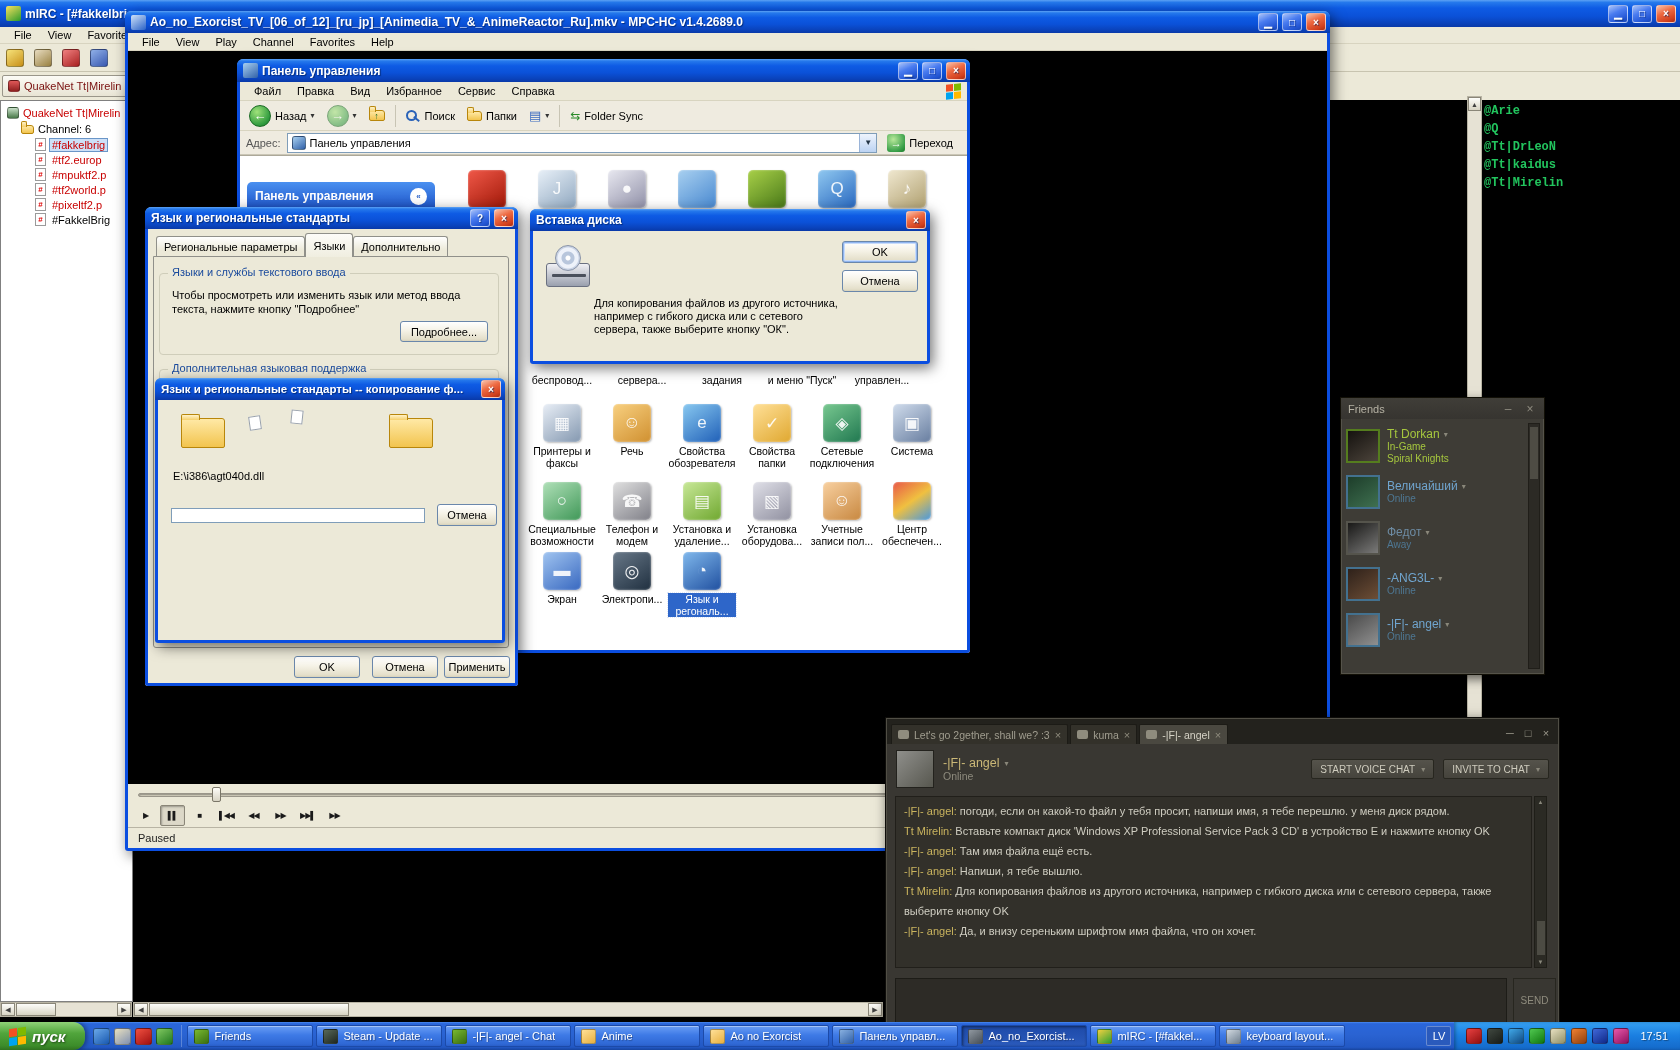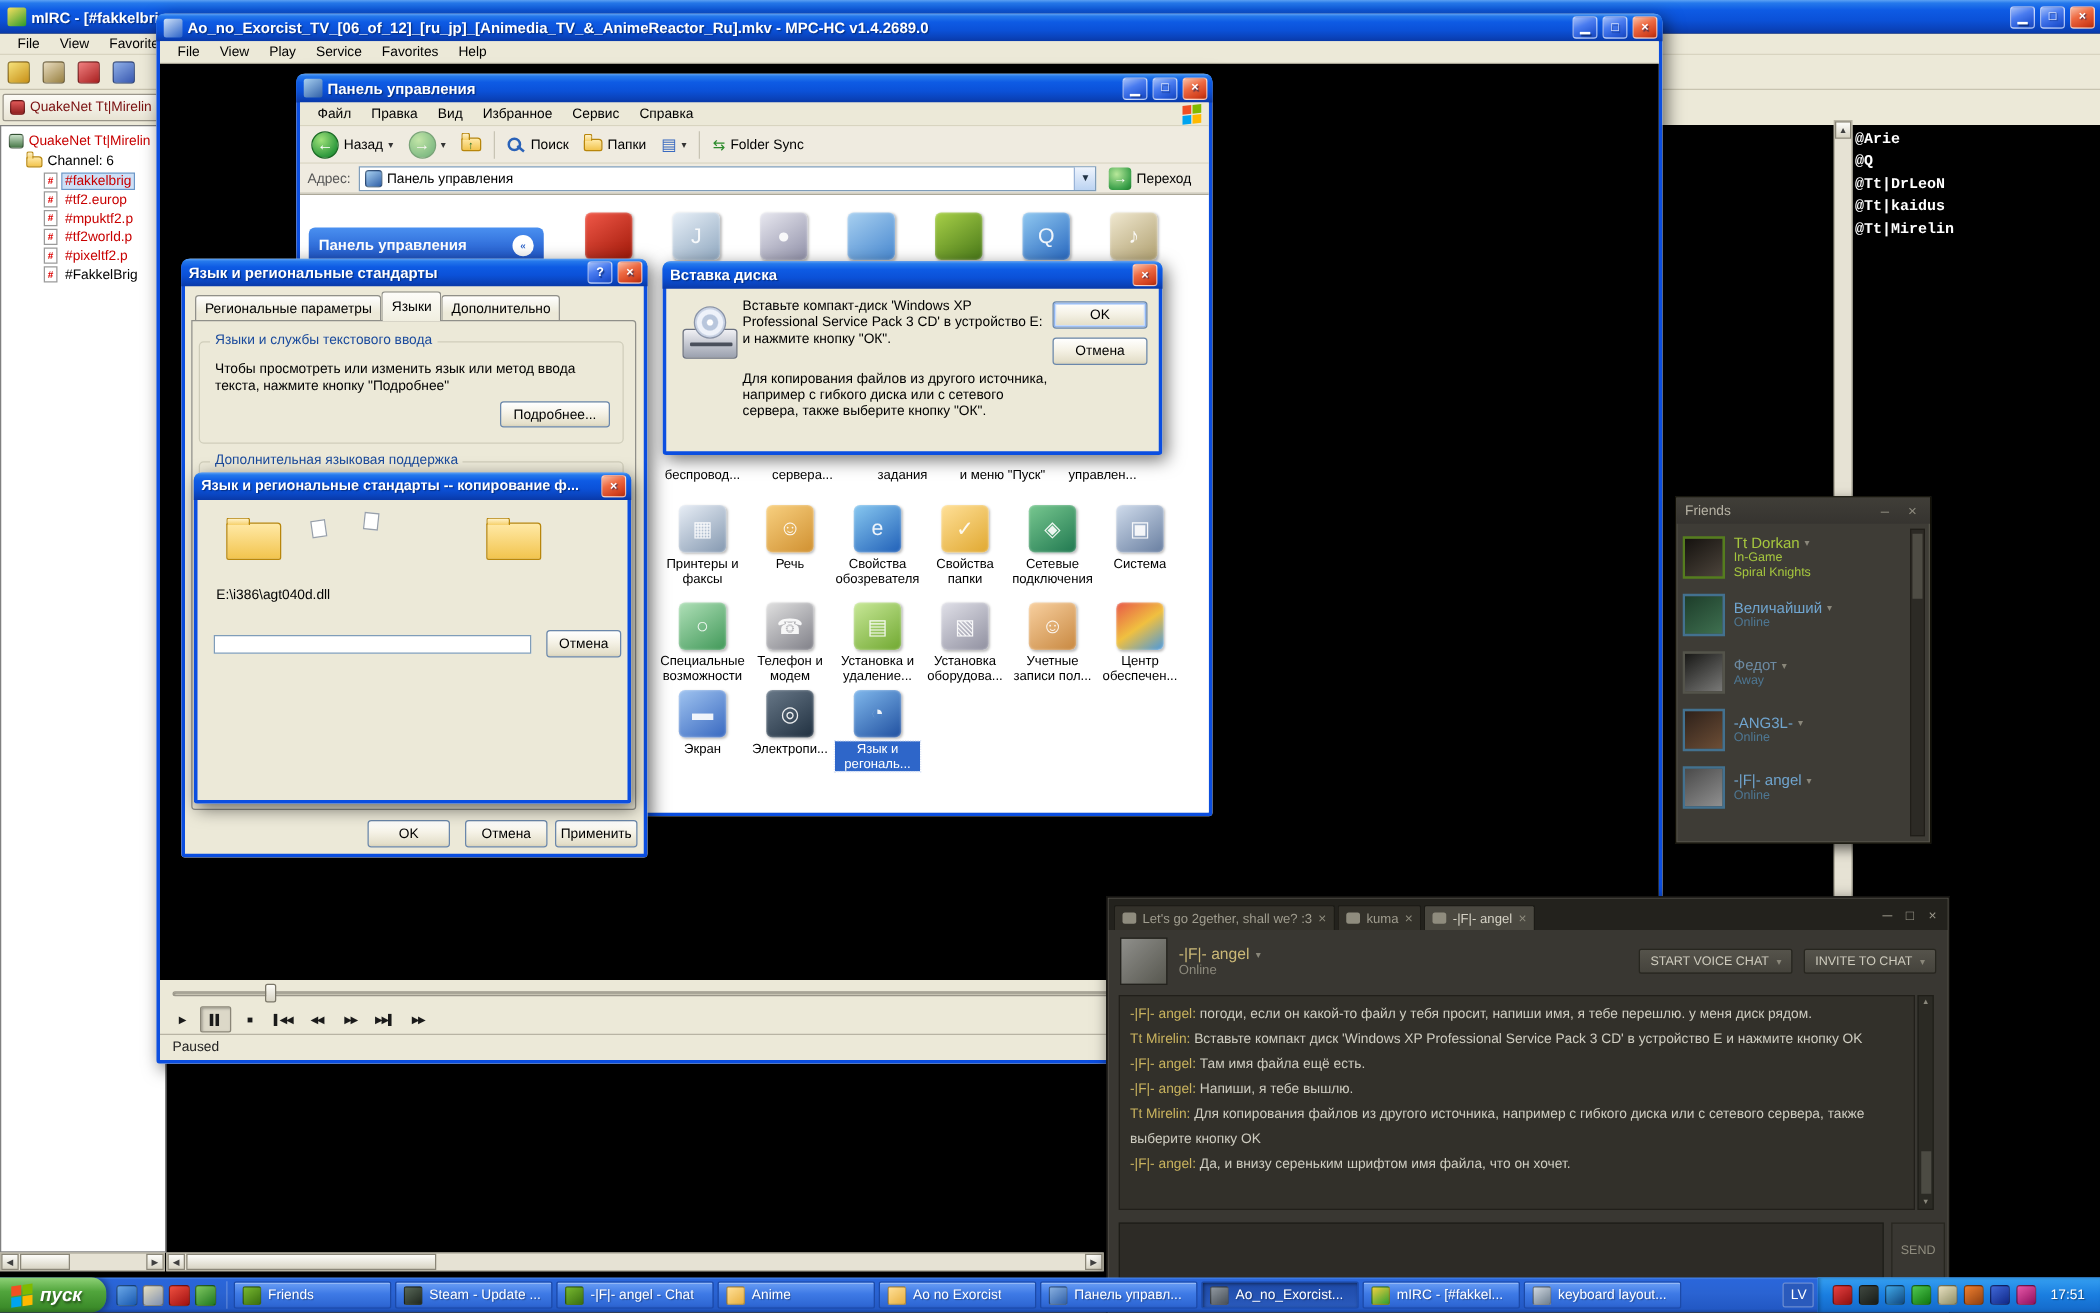--- a/index.html
+++ b/index.html
@@ -31,21 +31,21 @@
 
 
 .tree{background:#fff;border:1px solid #808080;font-size:11px;color:#000;overflow:hidden}
 .titem{display:flex;align-items:center;gap:4px;height:16px;white-space:nowrap;overflow:hidden}
 .chan{display:flex;align-items:center;gap:4px;height:15px;padding-left:34px;font-size:11px;white-space:nowrap;overflow:hidden}
 .chanicon{width:11px;height:13px;background:#fff;border:1px solid #9a9a9a;font-size:8px;font-weight:bold;color:#d00;display:flex;align-items:center;justify-content:center;flex:none}
 .channame{padding:0 2px}
 .chan.sel .channame{background:#cde0f7;outline:1px solid #6a96c8}
 .irct{font-family:"Liberation Mono",monospace;font-weight:bold;font-size:12px;color:#ddd;overflow:hidden}
 .ircline{white-space:pre;overflow:hidden;height:17px;line-height:17px}
-.nick{font-family:"Liberation Mono",monospace;font-weight:bold;font-size:12px;line-height:18px;color:#ffffff}
+.nick{font-family:"Liberation Mono",monospace;font-weight:bold;font-size:12px;line-height:18px;color:#22c55e}
 .swbtn{position:absolute;display:flex;align-items:center;gap:4px;background:linear-gradient(180deg,#fcfbf6,#e8e4d4);border:1px solid #9a968a;border-radius:2px;font-size:11px;padding:0 5px;overflow:hidden;white-space:nowrap;color:#7a1010}
 .mini{display:inline-block;width:18px;height:18px;border-radius:3px;border:1px solid rgba(0,0,0,.35);flex:none}
 .fold{position:relative;background:linear-gradient(180deg,#ffe9a6,#f2c44e);border:1px solid #b8860b;border-radius:2px 3px 2px 2px}
 .fold::before{content:"";position:absolute;top:-5px;left:-1px;width:40%;height:5px;background:linear-gradient(#fff2c8,#f6d06a);border:1px solid #b8860b;border-bottom:none;border-radius:2px 2px 0 0}
 
 
 .groove{position:absolute;left:10px;right:12px;top:9px;height:4px;background:#cdc9b8;border:1px solid #9a968a;border-radius:2px;box-shadow:inset 1px 1px 1px rgba(0,0,0,.25)}
 .seekthumb{position:absolute;top:3px;width:9px;height:15px;background:linear-gradient(#fdfcf8,#d8d4c4);border:1px solid #7a7668;border-radius:2px}
 .trb{width:25px;height:21px;display:flex;align-items:center;justify-content:center;border:1px solid transparent;border-radius:2px;color:#1a1a1a;font-size:8px;letter-spacing:-1px}
 .trb i{font-style:normal}
@@ -295,21 +295,21 @@
     <span class="cap max">□</span>
     <span class="cap close">×</span>
   </div>
   <div class="mbar" style="left:3px;right:3px;top:22px;height:18px">
   <span class="mitem">File</span>
 
   <span class="mitem">View</span>
 
   <span class="mitem">Play</span>
 
-  <span class="mitem">Service</span>
+  <span class="mitem">Channel</span>
 
   <span class="mitem">Favorites</span>
 
   <span class="mitem">Help</span>
 </div>
   <div class="abs" style="left:3px;right:3px;top:40px;bottom:67px;background:#000"></div>
   <div class="abs" style="left:3px;right:3px;bottom:47px;height:20px;background:#ece9d8">
     <div class="groove"></div>
     <div class="seekthumb" style="left:84px"></div>
   </div>
@@ -696,21 +696,20 @@
 
 <div class="xpwin" id="insert" style="left:530px;top:209px;width:400px;height:155px;z-index:45">
   <div class="xptitle">
     <span class="ttext">Вставка диска</span>
     <span class="cap close">×</span>
   </div>
   <div class="cdwrap" style="left:16px;top:38px;width:46px;height:44px">
     <div class="cddrive"></div>
       <div class="cddisc"></div>
   </div>
-  <div class="abs" style="left:64px;top:30px;width:244px;font-size:11px;line-height:13px;color:#000">Вставьте компакт-диск 'Windows XP Professional Service Pack 3 CD' в устройство E: и нажмите кнопку "ОК".</div>
   <div class="abs" style="left:64px;top:88px;width:244px;font-size:11px;line-height:13px;color:#000">Для копирования файлов из другого источника, например с гибкого диска или с сетевого сервера, также выберите кнопку "ОК".</div>
   <div class="xbtn def" style="left:312px;top:32px;width:76px;height:22px">
       <span>OK</span>
     </div>
   <div class="xbtn" style="left:312px;top:61px;width:76px;height:22px">
       <span>Отмена</span>
     </div>
 </div>
 
 <div class="xpwin" id="copy" style="left:155px;top:378px;width:350px;height:265px;z-index:50">

